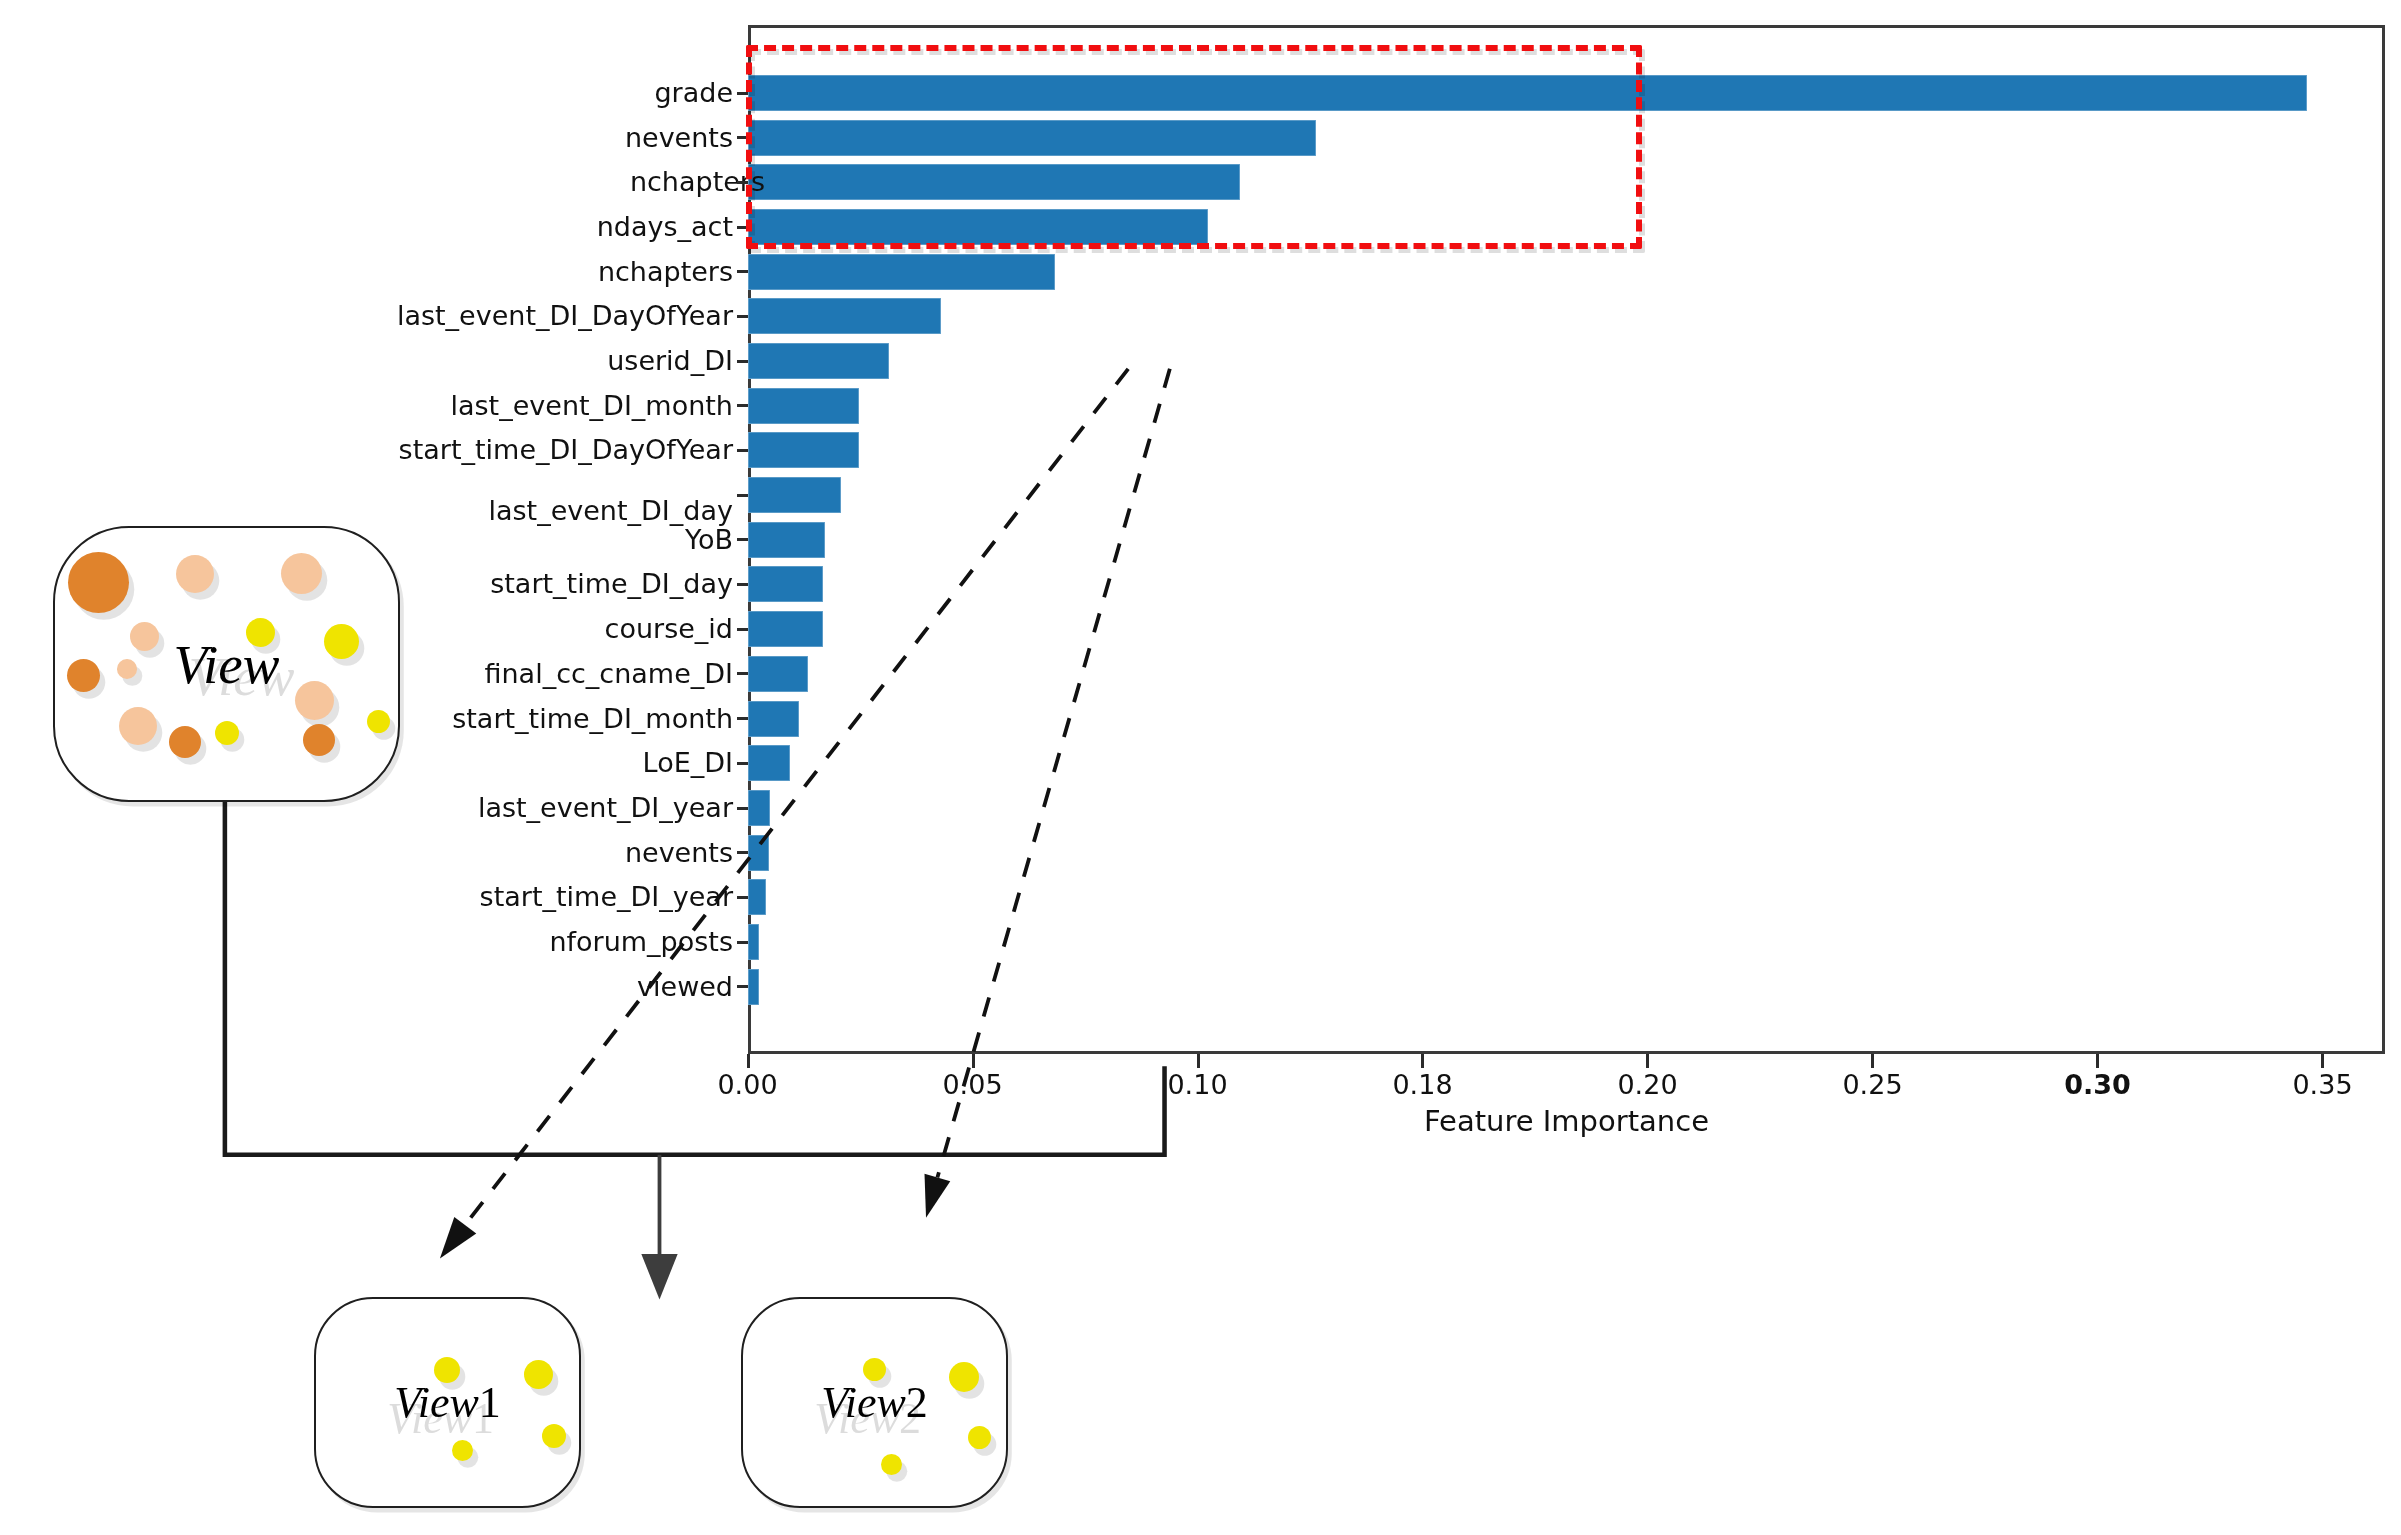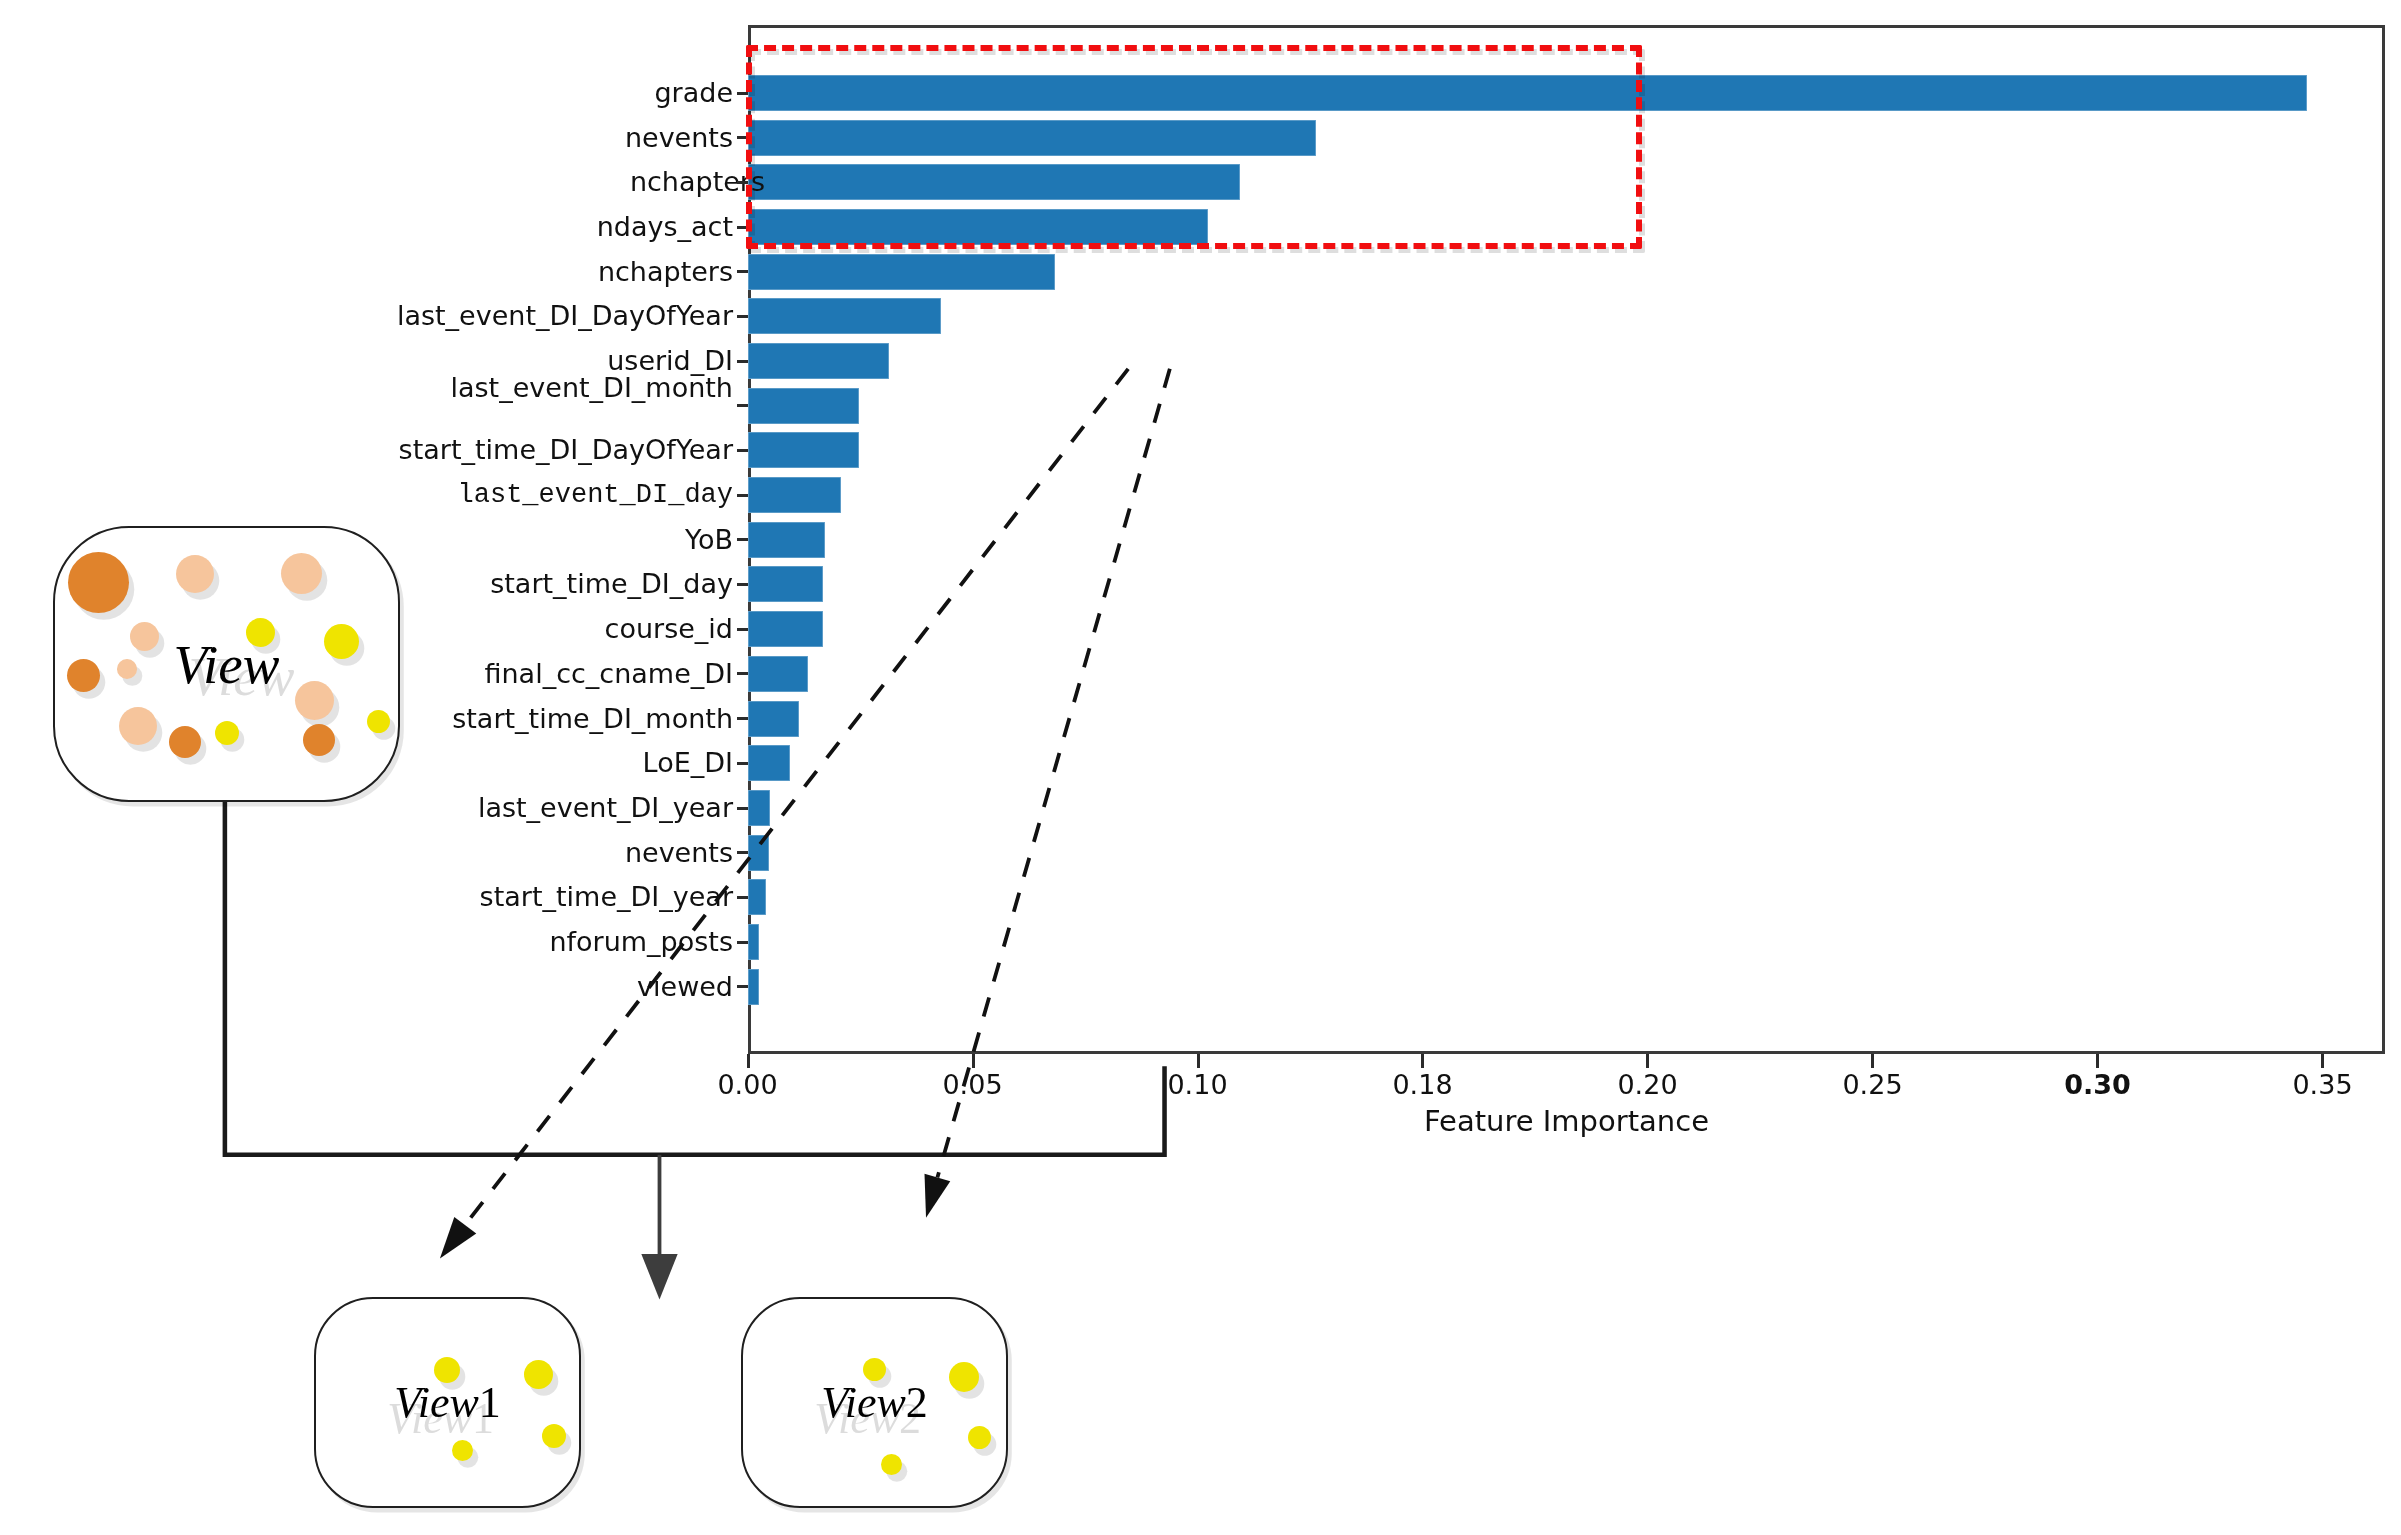--- a/index.html
+++ b/index.html
@@ -91,25 +91,25 @@
         <div class="ylabel" style="top: 167px; padding-left: 32px;">nchapters</div>
         <div class="ytick" style="left: 737px; top: 181px;"></div>
         <div class="ylabel" style="top: 212px;">ndays_act</div>
         <div class="ytick" style="left: 737px; top: 226px;"></div>
         <div class="ylabel" style="top: 257px;">nchapters</div>
         <div class="ytick" style="left: 737px; top: 270px;"></div>
         <div class="ylabel" style="top: 301px;">last_event_DI_DayOfYear</div>
         <div class="ytick" style="left: 737px; top: 315px;"></div>
         <div class="ylabel" style="top: 346px;">userid_DI</div>
         <div class="ytick" style="left: 737px; top: 360px;"></div>
-        <div class="ylabel" style="top: 373px;">last_event_DI_month</div>
+        <div class="ylabel" style="top: 391px;">last_event_DI_month</div>
         <div class="ytick" style="left: 737px; top: 404px;"></div>
         <div class="ylabel" style="top: 435px;">start_time_DI_DayOfYear</div>
         <div class="ytick" style="left: 737px; top: 449px;"></div>
-        <div class="ylabel" style="top: 480px; font-family: Liberation Mono, monospace;">last_event_DI_day</div>
+        <div class="ylabel" style="top: 496px;">last_event_DI_day</div>
         <div class="ytick" style="left: 737px; top: 494px;"></div>
         <div class="ylabel" style="top: 525px;">YoB</div>
         <div class="ytick" style="left: 737px; top: 538px;"></div>
         <div class="ylabel" style="top: 569px;">start_time_DI_day</div>
         <div class="ytick" style="left: 737px; top: 583px;"></div>
         <div class="ylabel" style="top: 614px;">course_id</div>
         <div class="ytick" style="left: 737px; top: 628px;"></div>
         <div class="ylabel" style="top: 659px;">final_cc_cname_DI</div>
         <div class="ytick" style="left: 737px; top: 672px;"></div>
         <div class="ylabel" style="top: 704px;">start_time_DI_month</div>

